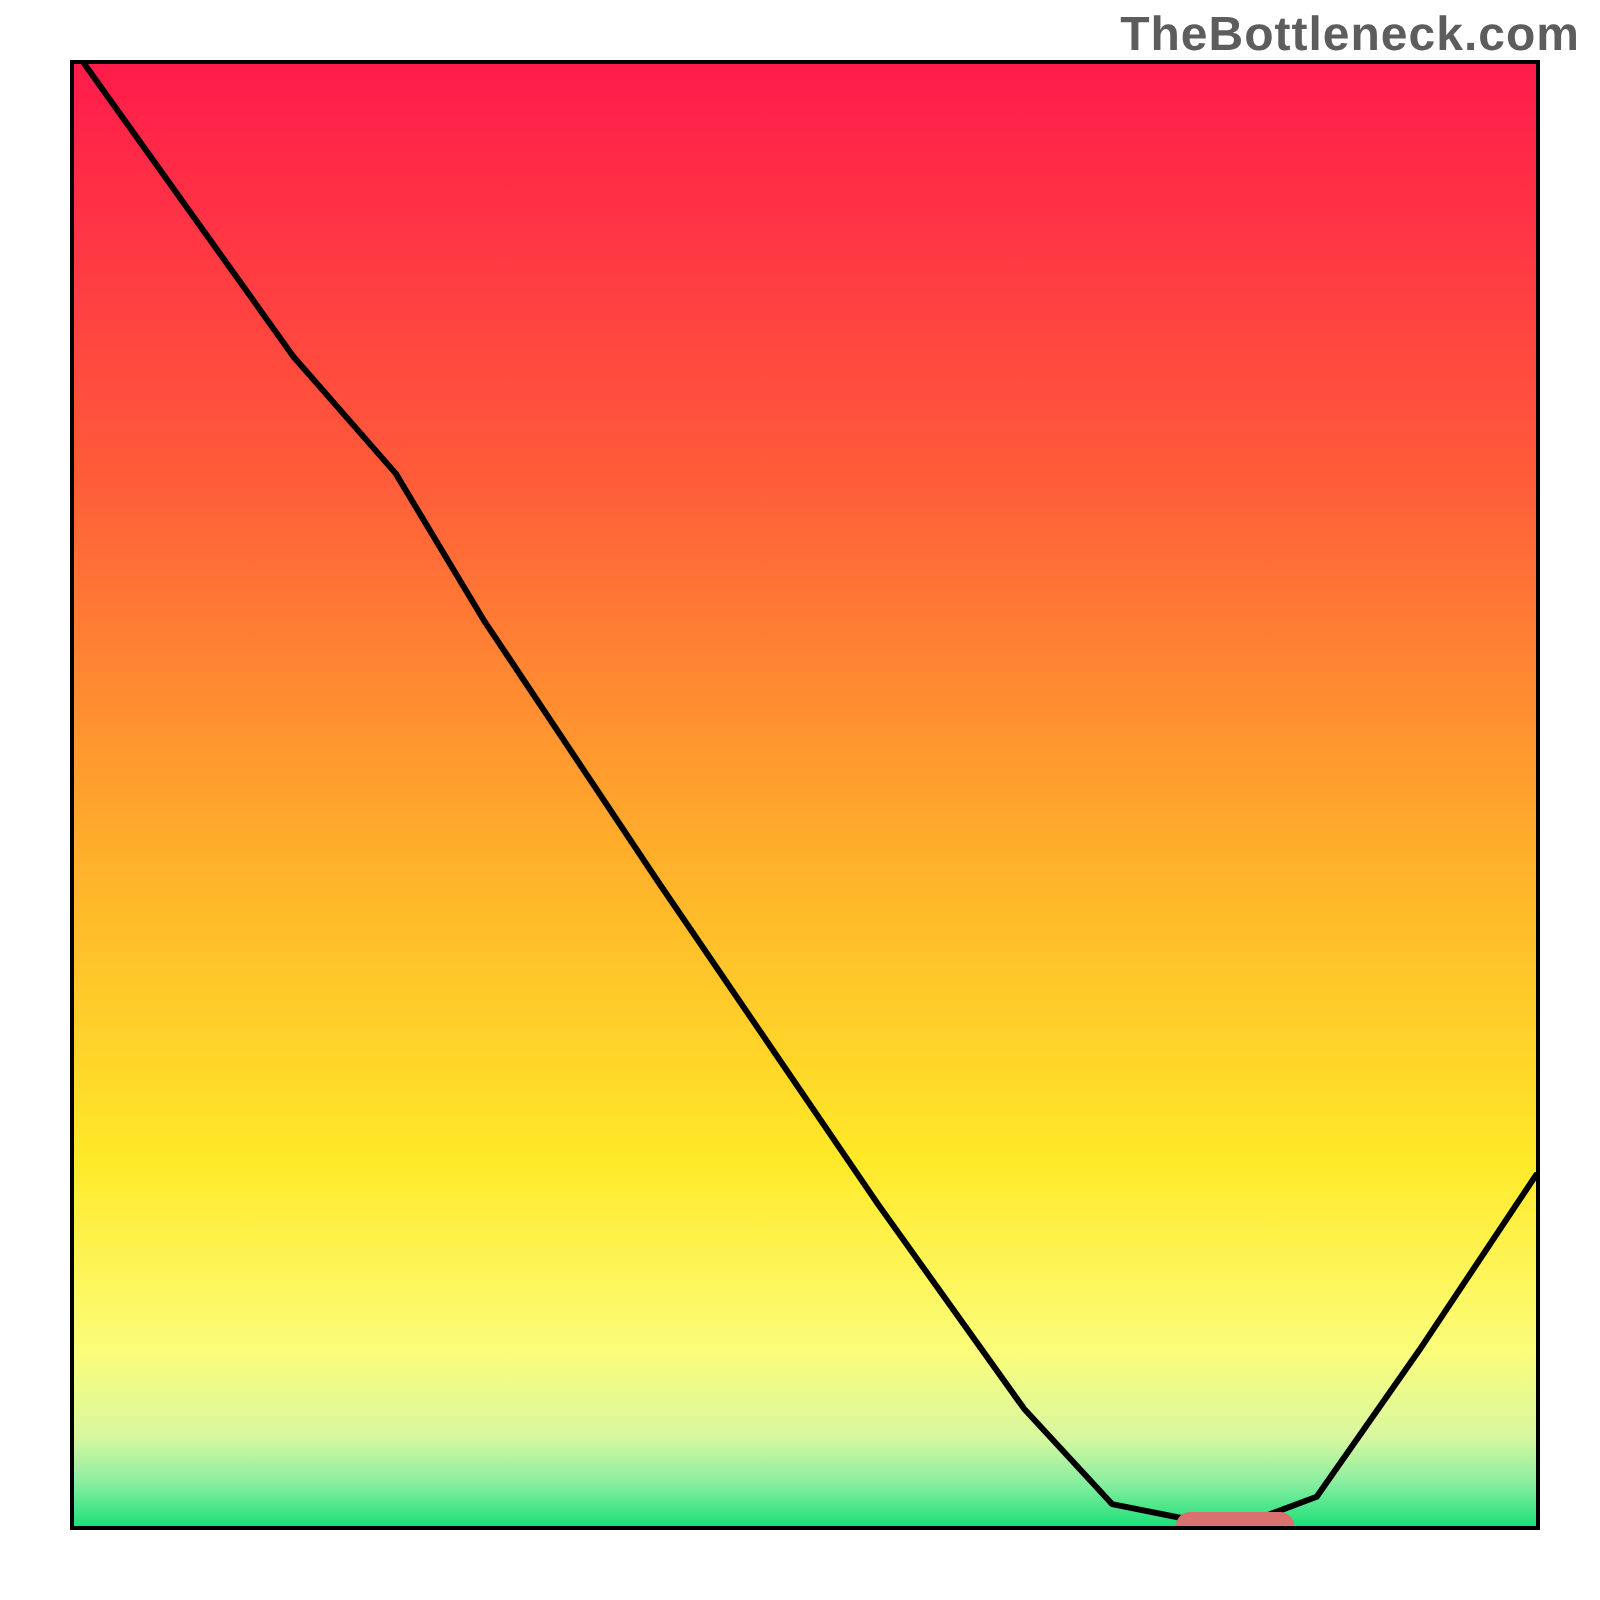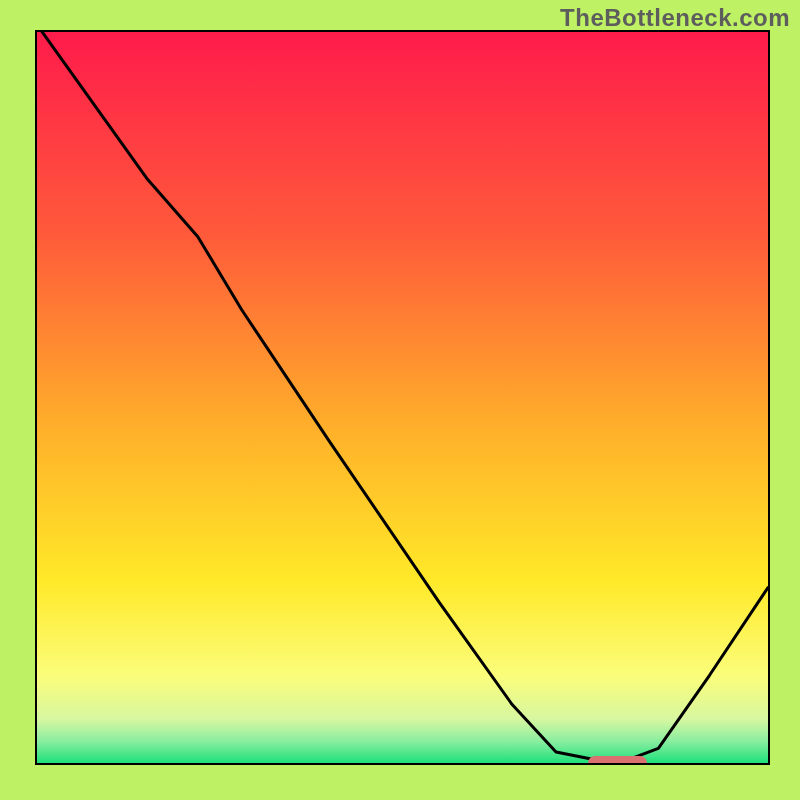--- a/index.html
+++ b/index.html
@@ -7,21 +7,21 @@
     padding: 0;
     width: 800px;
     height: 800px;
     background: #000;
     font-family: Arial, Helvetica, sans-serif;
   }
   .frame {
     position: relative;
     width: 800px;
     height: 800px;
-    background: #bef264;
+    background: #ffffff;
   }
   .watermark {
     position: absolute;
     top: 4px;
     right: 10px;
     color: #5d5d5d;
     font-size: 24px;
     font-weight: 600;
     letter-spacing: 0.5px;
     z-index: 10;

